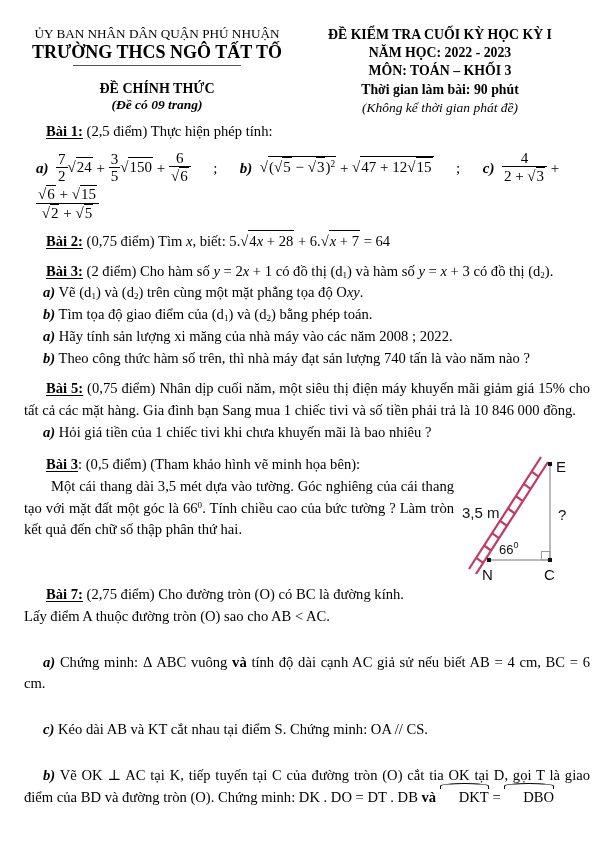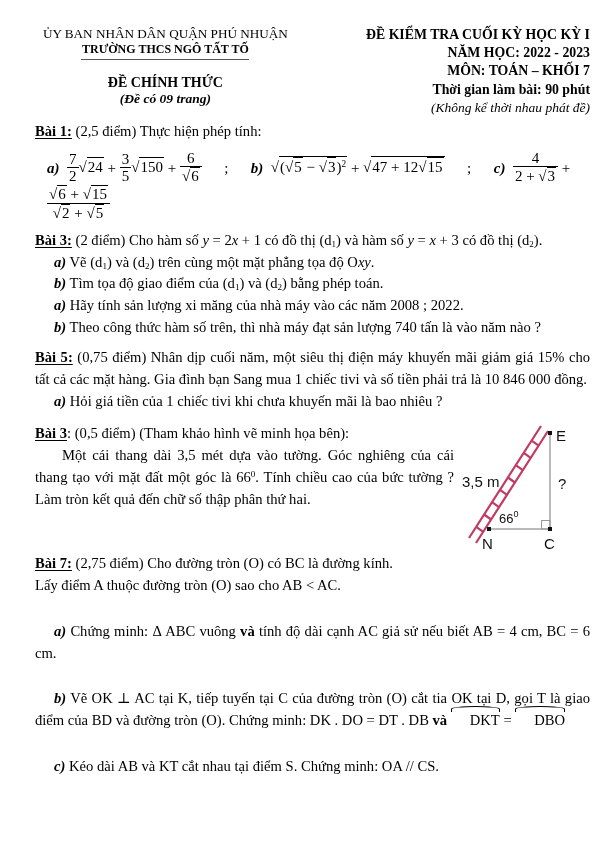--- a/index.html
+++ b/index.html
@@ -1,28 +1,28 @@
 <!DOCTYPE html>
 <html><head>
 <meta charset="utf-8">
 <style>
   * { box-sizing: border-box; margin: 0; padding: 0; }
   body { margin: 0; background: #fff; }
   .page {
     width: 603px; height: 853px; background: #fff; overflow: hidden;
-    padding: 26px 13px 0 35px; position: relative;
+    padding: 26px 13px 0 24px; position: relative;
     font-family: "Liberation Serif", "DejaVu Serif", serif;
     font-size: 14.6px; color: #000;
   }
   
   .header { display: flex; margin-bottom: 4px; }
   .h-left  { flex: 0 0 47%; text-align: center; }
-  .h-right { flex: 1; text-align: right; }
+  .h-right { flex: 1; text-align: center; }
   .l1 { font-size: 13.2px; }
-  .l2 { font-size: 12px; font-weight: 700; }
+  .l2 { font-size: 18px; font-weight: 700; }
   .rule { width: 168px; border-bottom: 1.5px solid #555; margin: 2px auto 15px; }
   .l3 { font-size: 14px; font-weight: 700; }
   .l4 { font-size: 13.5px; font-weight: 700; font-style: italic; }
   .h-right div { font-size: 13.8px; font-weight: 700; line-height: 1.32; }
   .h-right .r5 { font-weight: 400; font-style: italic; font-size: 13.5px; }
   
   p { text-align: justify; line-height: 1.5; }
   .head { margin-top: 8px; }
   .mt2 { margin-top: 2px; }
   .item { margin-left: 19px; }
@@ -36,21 +36,21 @@
   .fr > .n { display: block; border-bottom: 1px solid #000; padding: 0 2px; }
   .fr > .d { display: block; padding: 0 2px; }
   .sq { display: inline-block; white-space: nowrap; }
   .sq > .rad { display: inline-block; }
   .sq > .vin { display: inline-block; border-top: 1px solid #000; padding: 0 1px; }
   .sup  { font-size: 62%; vertical-align: 0.55em; }
   .subs { font-size: 62%; vertical-align: -0.25em; }
   .it { font-style: italic; }
   .bd { font-weight: 700; }
   .bi { font-weight: 700; font-style: italic; }
-  .ul { text-decoration: underline; text-underline-offset: 2px; }
+  .ul { text-decoration: underline; text-underline-offset: 2px; margin-left: 22px; }
   .arc { display: inline-block; position: relative; }
   .arc::before { content: ""; position: absolute; left: 0; right: 0; top: -4px; height: 5px;
                  border: solid #000; border-width: 1.3px 1.3px 0 1.3px;
                  border-radius: 100% 100% 0 0; }
   
   .b6 { margin-top: 10px; }
   .fig { float: right; margin: -4px 0 0 8px; }
   .fig text { font-family: "Liberation Sans", "DejaVu Sans", sans-serif; fill: #111; }
   .fig .pt  { font-size: 15px; }
   .fig .lbl { font-size: 15px; }
@@ -65,29 +65,30 @@
     <div class="h-left">
       <div class="l1">ỦY BAN NHÂN DÂN QUẬN PHÚ NHUẬN</div>
       <div class="l2">TRƯỜNG THCS NGÔ TẤT TỐ</div>
       <div class="rule"></div>
       <div class="l3">ĐỀ CHÍNH THỨC</div>
       <div class="l4">(Đề có 09 trang)</div>
     </div>
     <div class="h-right">
       <div class="r1">ĐỀ KIỂM TRA CUỐI KỲ HỌC KỲ I</div>
       <div class="r2">NĂM HỌC: 2022 - 2023</div>
-      <div class="r3">MÔN: TOÁN – KHỐI 7</div>
+      <div class="r3">MÔN: TOÁN – KHỐI 3</div>
       <div class="r4">Thời gian làm bài: 90 phút</div>
-      <div class="r5">(Không kể thời nhau phát đề)</div>
+      <div class="r5">(Không kể thời gian phát đề)</div>
     </div>
   </div>
 
   <p class="head mt2"><span class="bd"><span class="ul">Bài 1:</span></span>  (2,5 điểm)  Thực hiện phép tính:</p>
   <p class="math-row"><span class="bi">a)</span>  <span class="fr"><span class="n">7</span><span class="d">2</span></span><span class="sq"><span class="rad">√</span><span class="vin">24</span></span> + <span class="fr"><span class="n">3</span><span class="d">5</span></span><span class="sq"><span class="rad">√</span><span class="vin">150</span></span> + <span class="fr"><span class="n">6</span><span class="d"><span class="sq"><span class="rad">√</span><span class="vin">6</span></span></span></span>      ;      <span class="bi">b)</span>  <span class="sq"><span class="rad">√</span><span class="vin">(<span class="sq"><span class="rad">√</span><span class="vin">5</span></span> − <span class="sq"><span class="rad">√</span><span class="vin">3</span></span>)<span class="sup">2</span></span></span> + <span class="sq"><span class="rad">√</span><span class="vin">47 + 12<span class="sq"><span class="rad">√</span><span class="vin">15</span></span></span></span>      ;      <span class="bi">c)</span>  <span class="fr"><span class="n">4</span><span class="d">2 + <span class="sq"><span class="rad">√</span><span class="vin">3</span></span></span></span> + <span class="fr"><span class="n"><span class="sq"><span class="rad">√</span><span class="vin">6</span></span> + <span class="sq"><span class="rad">√</span><span class="vin">15</span></span></span><span class="d"><span class="sq"><span class="rad">√</span><span class="vin">2</span></span> + <span class="sq"><span class="rad">√</span><span class="vin">5</span></span></span></span></p>
 
+  <p class="head"><span class="bd"><span class="ul">Bài 2:</span></span>  (0,75 điểm)  Tìm <span class="it">x</span>, biết:  5.<span class="sq"><span class="rad">√</span><span class="vin">4<span class="it">x</span> + 28</span></span> + 6.<span class="sq"><span class="rad">√</span><span class="vin"><span class="it">x</span> + 7</span></span> = 64</p>
 
   <p class="head"><span class="bd"><span class="ul">Bài 3:</span></span>  (2 điểm)  Cho hàm số <span class="it">y</span> = 2<span class="it">x</span> + 1 có đồ thị (d<span class="subs">1</span>) và hàm số <span class="it">y</span> = <span class="it">x</span> + 3  có đồ thị (d<span class="subs">2</span>).</p>
   <p class="item"><span class="bi">a)</span>  Vẽ (d<span class="subs">1</span>) và (d<span class="subs">2</span>) trên cùng một mặt phẳng tọa độ O<span class="it">xy</span>.</p>
   <p class="item"><span class="bi">b)</span>  Tìm tọa độ giao điểm của (d<span class="subs">1</span>) và (d<span class="subs">2</span>) bằng phép toán.</p>
 
   <p class="item"><span class="bi">a)</span>  Hãy tính sản lượng xi măng của nhà máy vào các năm 2008 ;  2022.</p>
   <p class="item"><span class="bi">b)</span>  Theo công thức hàm số trên, thì nhà máy đạt sản lượng 740 tấn là vào năm nào ?</p>
 
   <p class="head"><span class="bd"><span class="ul">Bài 5:</span></span>  (0,75 điểm)  Nhân dịp cuối năm, một siêu thị điện máy khuyến mãi giảm giá 15% cho tất cả các mặt hàng. Gia đình bạn Sang mua 1 chiếc tivi và số tiền phải trả là 10 846 000 đồng.</p>
   <p class="item"><span class="bi">a)</span>  Hỏi giá tiền của 1 chiếc tivi khi chưa khuyến mãi là bao nhiêu ?</p>
@@ -119,16 +120,16 @@
       <text x="96" y="70" class="lbl">?</text>
       <text x="37" y="104" class="ang"><tspan>66</tspan><tspan dy="-6" font-size="9">0</tspan></text>
     </svg>
     <p><span class="bd"><span class="ul">Bài 3</span></span>:  (0,5 điểm)  (Tham khảo hình vẽ minh họa bên):</p>
     <p class="ti">Một cái thang dài 3,5 mét dựa vào tường. Góc nghiêng của cái thang tạo với mặt đất một góc là 66<span class="sup">0</span>. Tính chiều cao của bức tường ? Làm tròn kết quả đến chữ số thập phân thứ hai.</p>
   </div>
 
   <p class="head b7"><span class="bd"><span class="ul">Bài 7:</span></span>  (2,75 điểm)  Cho đường tròn (O) có BC là đường kính.</p>
   <p>Lấy điểm A thuộc đường tròn (O) sao cho AB &lt; AC.</p>
   <p class="item-ti"><span class="bi">a)</span>  Chứng minh:  Δ ABC vuông <span class="bd">và</span> tính độ dài cạnh AC giả sử nếu biết AB = 4 cm, BC = 6 cm.</p>
+  <p class="item-ti"><span class="bi">c)</span>  Kéo dài AB và KT cắt nhau tại điểm S.  Chứng minh:  OA // CS.</p>
   <p class="item-ti"><span class="bi">b)</span>  Vẽ OK ⊥ AC tại K, tiếp tuyến tại C của đường tròn (O) cắt tia OK tại D, gọi T là giao điểm của BD và đường tròn (O).  Chứng minh:  DK . DO = DT . DB  <span class="bd">và</span>  <span class="arc">DKT</span> = <span class="arc">DBO</span></p>
-  <p class="item-ti"><span class="bi">c)</span>  Kéo dài AB và KT cắt nhau tại điểm S.  Chứng minh:  OA // CS.</p>
 
 </div>
 
 </body></html>

